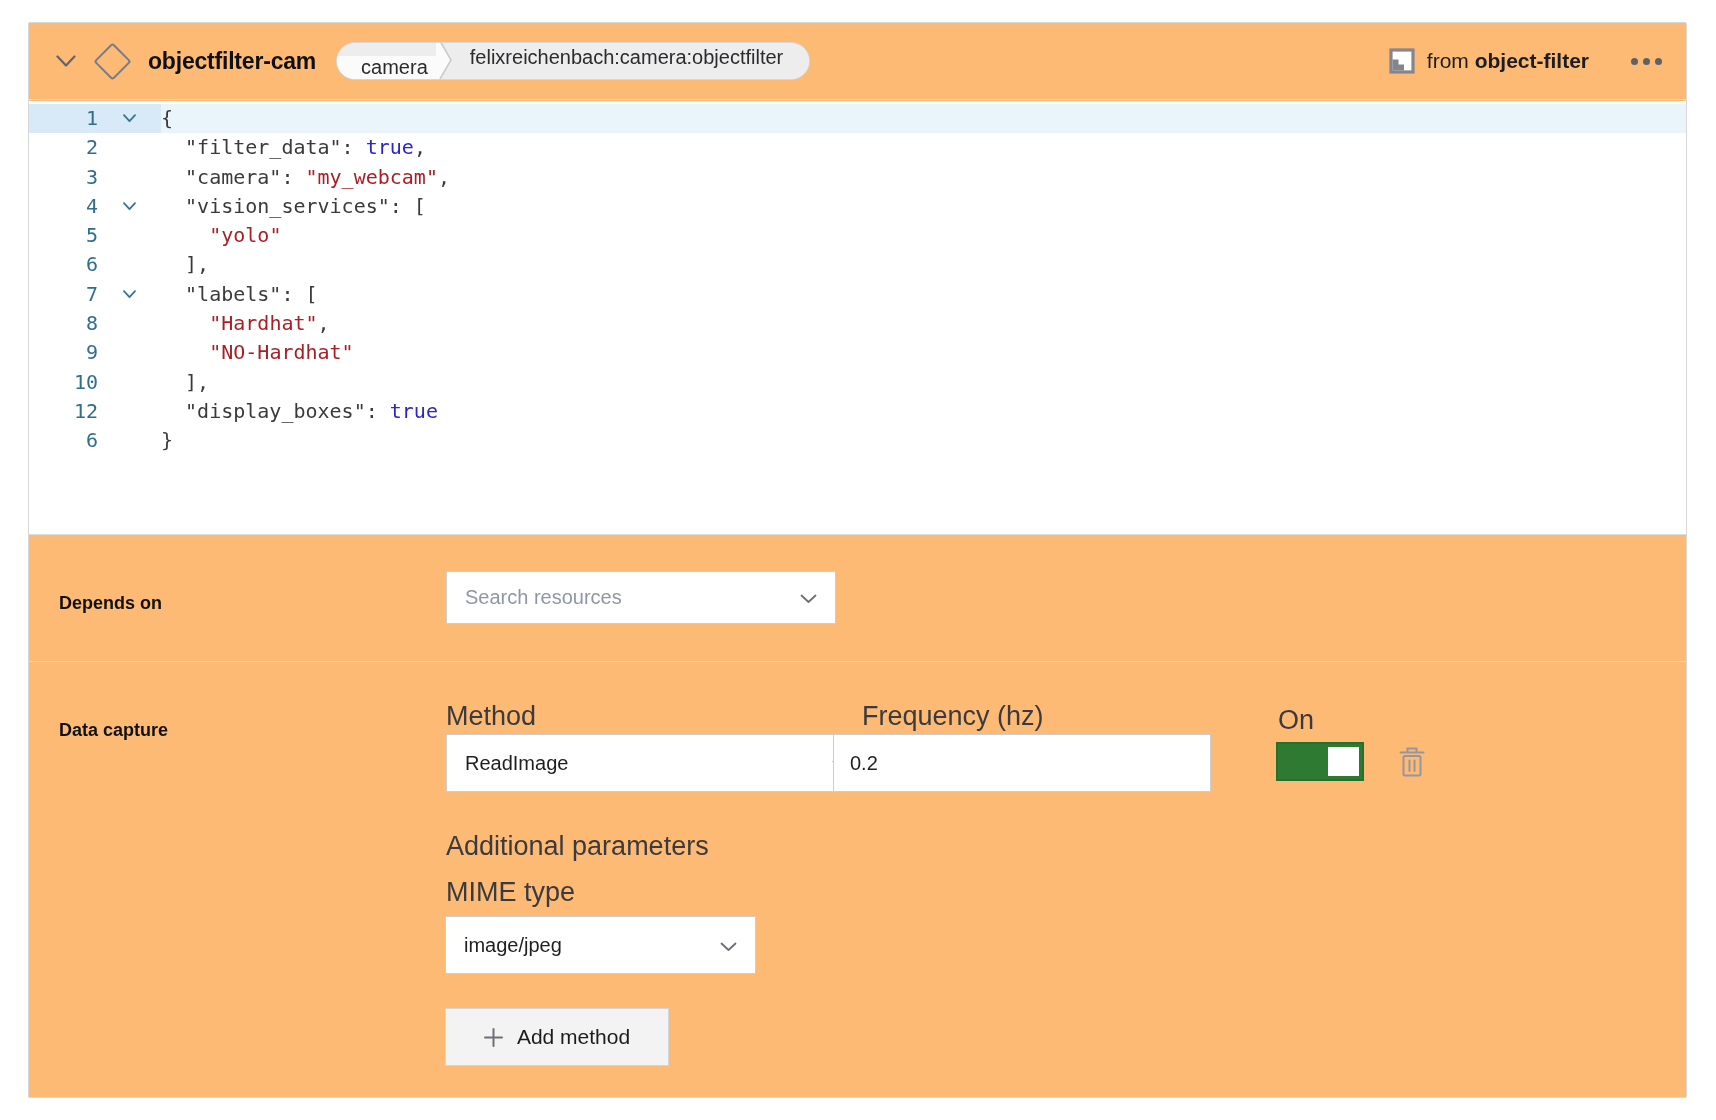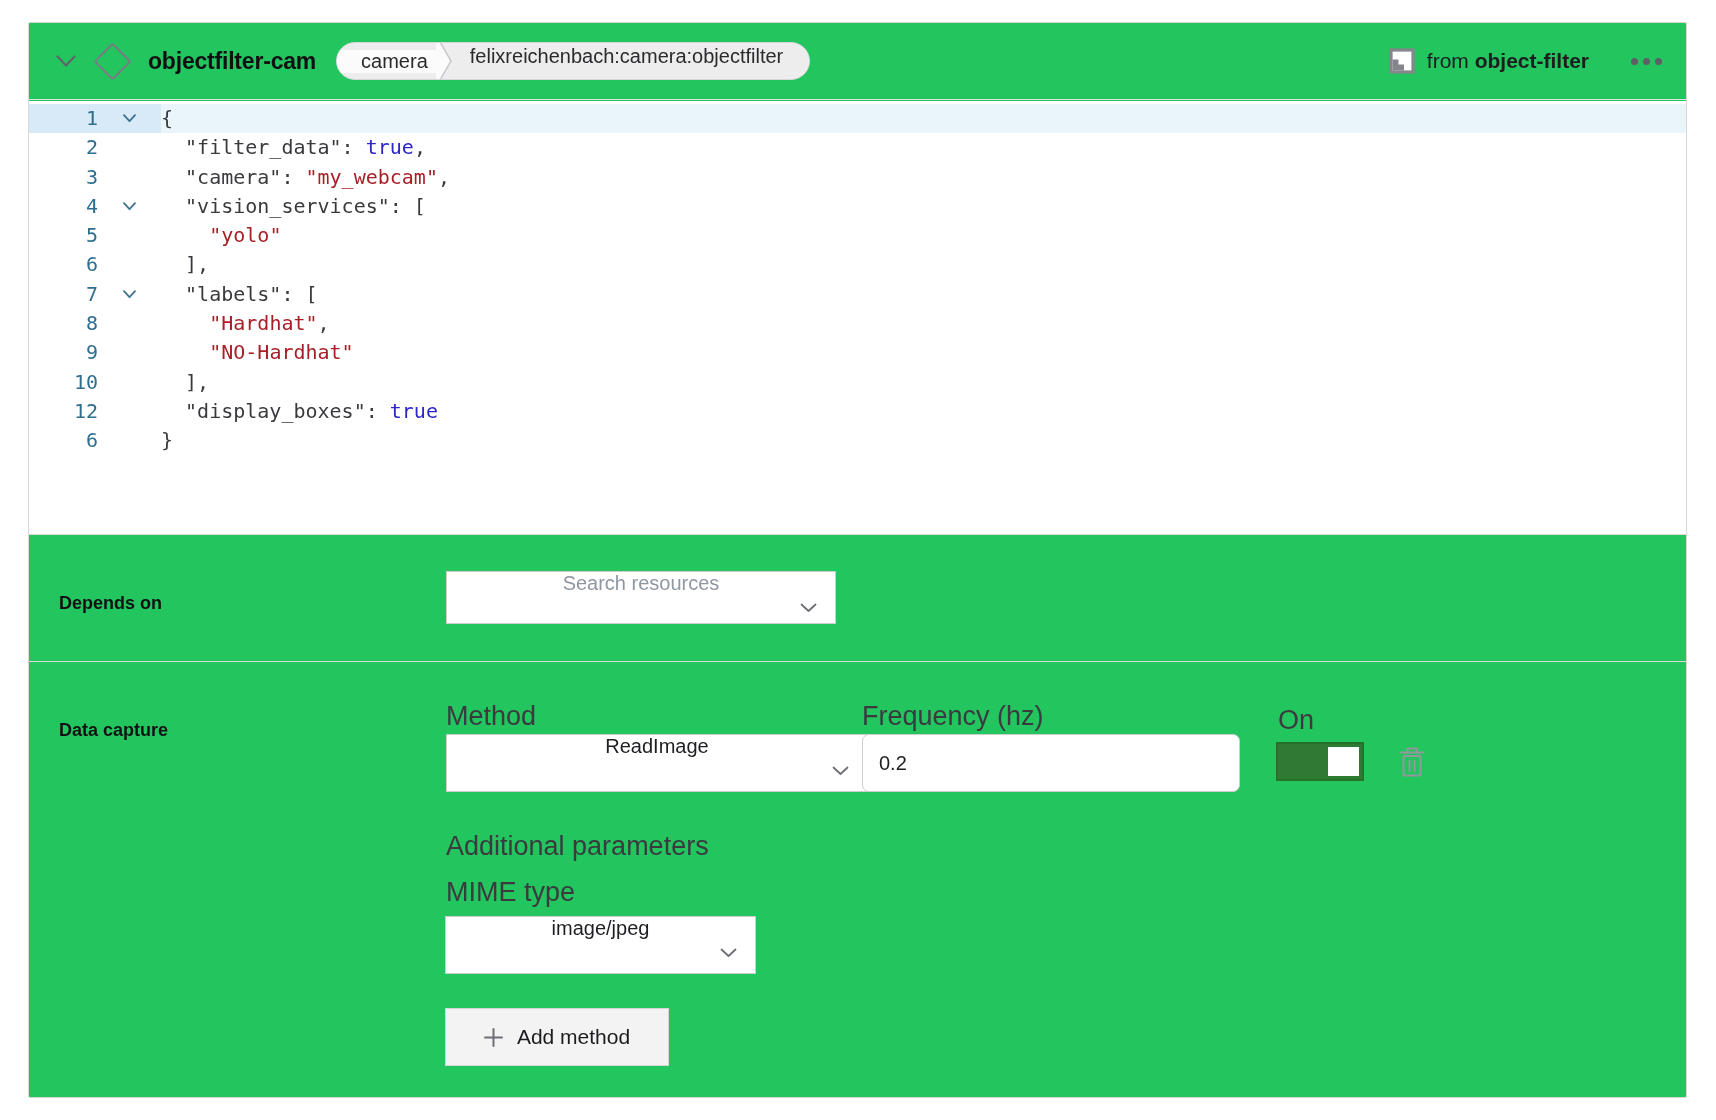--- a/index.html
+++ b/index.html
@@ -4,35 +4,35 @@
 <style>
   * { margin:0; padding:0; box-sizing:border-box; }
   body {
     width:1716px; height:1120px; position:relative;
     background:#ffffff; overflow:hidden;
     font-family:"Liberation Sans", sans-serif;
     color:#1c1c1f;
   }
   .card {
     position:absolute; left:28px; top:22px; width:1659px; height:1076px;
-    background:#22c55e; border:1px solid #d7d7da; border-radius:2px;
+    background:#fdba74; border:1px solid #d7d7da; border-radius:2px;
   }
   
   .hdr {
     position:absolute; left:0; top:0; right:0; height:77px;
     border-bottom:1px solid #e2e2e5;
     display:flex; align-items:center; padding:0 22px 0 27px;
   }
   .collapse { width:22px; height:14px; display:flex; align-items:center; cursor:pointer; }
   .diamond-wrap { width:44px; height:44px; display:flex; align-items:center; justify-content:center; margin-left:12px; }
   .diamond { width:27px; height:27px; border:2.5px solid #7b7b84; border-radius:3px; transform:rotate(45deg); }
   .title { font-size:23px; font-weight:700; color:#101013; margin-left:14px; letter-spacing:-0.2px; }
   .pill {
     margin-left:20px; height:38px; border:1px solid #d6d6d9; border-radius:19px;
-    display:flex; align-items:center; overflow:hidden; background:#ededee;
+    display:flex; align-items:flex-end; overflow:hidden; background:#ededee;
     font-size:20px; color:#2b2b2e;
   }
   .pill .seg-l { background:#fbfbfc; display:flex; align-items:center; padding:0 8px 0 24px; }
   .pill .seg-r { background:#ededee; display:flex; align-items:center; padding:0 26px 10px 16px; }
   .pill svg.sep { display:block; height:38px; }
   .hdr .spacer { flex:1; }
   .modicon { width:26px; height:26px; margin-right:12px; }
   .fromtxt { font-size:21px; color:#1d1d20; white-space:nowrap; }
   .fromtxt strong { font-weight:700; }
   .menu-dots { display:flex; gap:5px; margin-left:40px; padding:6px 2px; cursor:pointer; }
@@ -54,21 +54,21 @@
   .t-bool { color:#2c26c6; }
   .t-num { color:#156f39; }
   
   .hr { position:absolute; left:0; width:100%; height:1px; background:#dcdcdf; }
   
   .sec-label { position:absolute; font-size:18px; font-weight:700; color:#111114;margin-top:17px; }
   .fld-label { position:absolute; font-size:27px; color:#3a3a3f; }
   .box {
     position:absolute; border:1px solid #cdcdd1; background:#fff;
     display:flex; align-items:center; font-size:20px; color:#1f1f23;
-    padding:0 18px; cursor:pointer;flex-direction:column;
+    padding:0 18px; cursor:pointer;
   }
   .box .chev { margin-left:auto; }
   .box.select { justify-content:flex-start; }
   .placeholder { color:#8f97a3; }
   input.txt {
     position:absolute; border:1px solid #cdcdd1; background:#fff;
     font-size:20px; color:#1f1f23; padding:0 16px;
     font-family:"Liberation Sans", sans-serif; outline:none;
   }
   
@@ -243,21 +243,21 @@
   <div class="box select" style="left:417px; top:711px; width:422px; height:58px">
     <span>ReadImage</span>
     <span class="chev">
       <svg width="17" height="10" viewBox="0 0 17 10">
           <path d="M1.5 1.5 L8.5 8 L15.5 1.5" fill="none" stroke="#6d6d75" stroke-width="1.8" stroke-linecap="round" stroke-linejoin="round"></path>
         </svg>
     </span>
   </div>
 
   <div class="fld-label" style="left:833px; top:678px">Frequency (hz)</div>
-  <input class="txt" style="left: 833px; top: 711px; width: 378px; height: 58px; border-radius: 7px;" value="0.2">
+  <input class="txt" style="left: 804px; top: 711px; width: 378px; height: 58px;" value="0.2">
 
   <div class="fld-label" style="left:1249px; top:682px">On</div>
   <div class="toggle" style="left:1247px; top:719px">
     <span class="knob"></span>
   </div>
 
   <div class="trash" style="left:1368px; top:722px">
     <svg width="26" height="32" viewBox="0 0 26 32">
       <path d="M1.5 6.5 H24.5" stroke="#96969e" stroke-width="2" stroke-linecap="round" fill="none"></path>
       <path d="M8.5 6 V2.5 H17.5 V6" stroke="#96969e" stroke-width="2" fill="none"></path>

